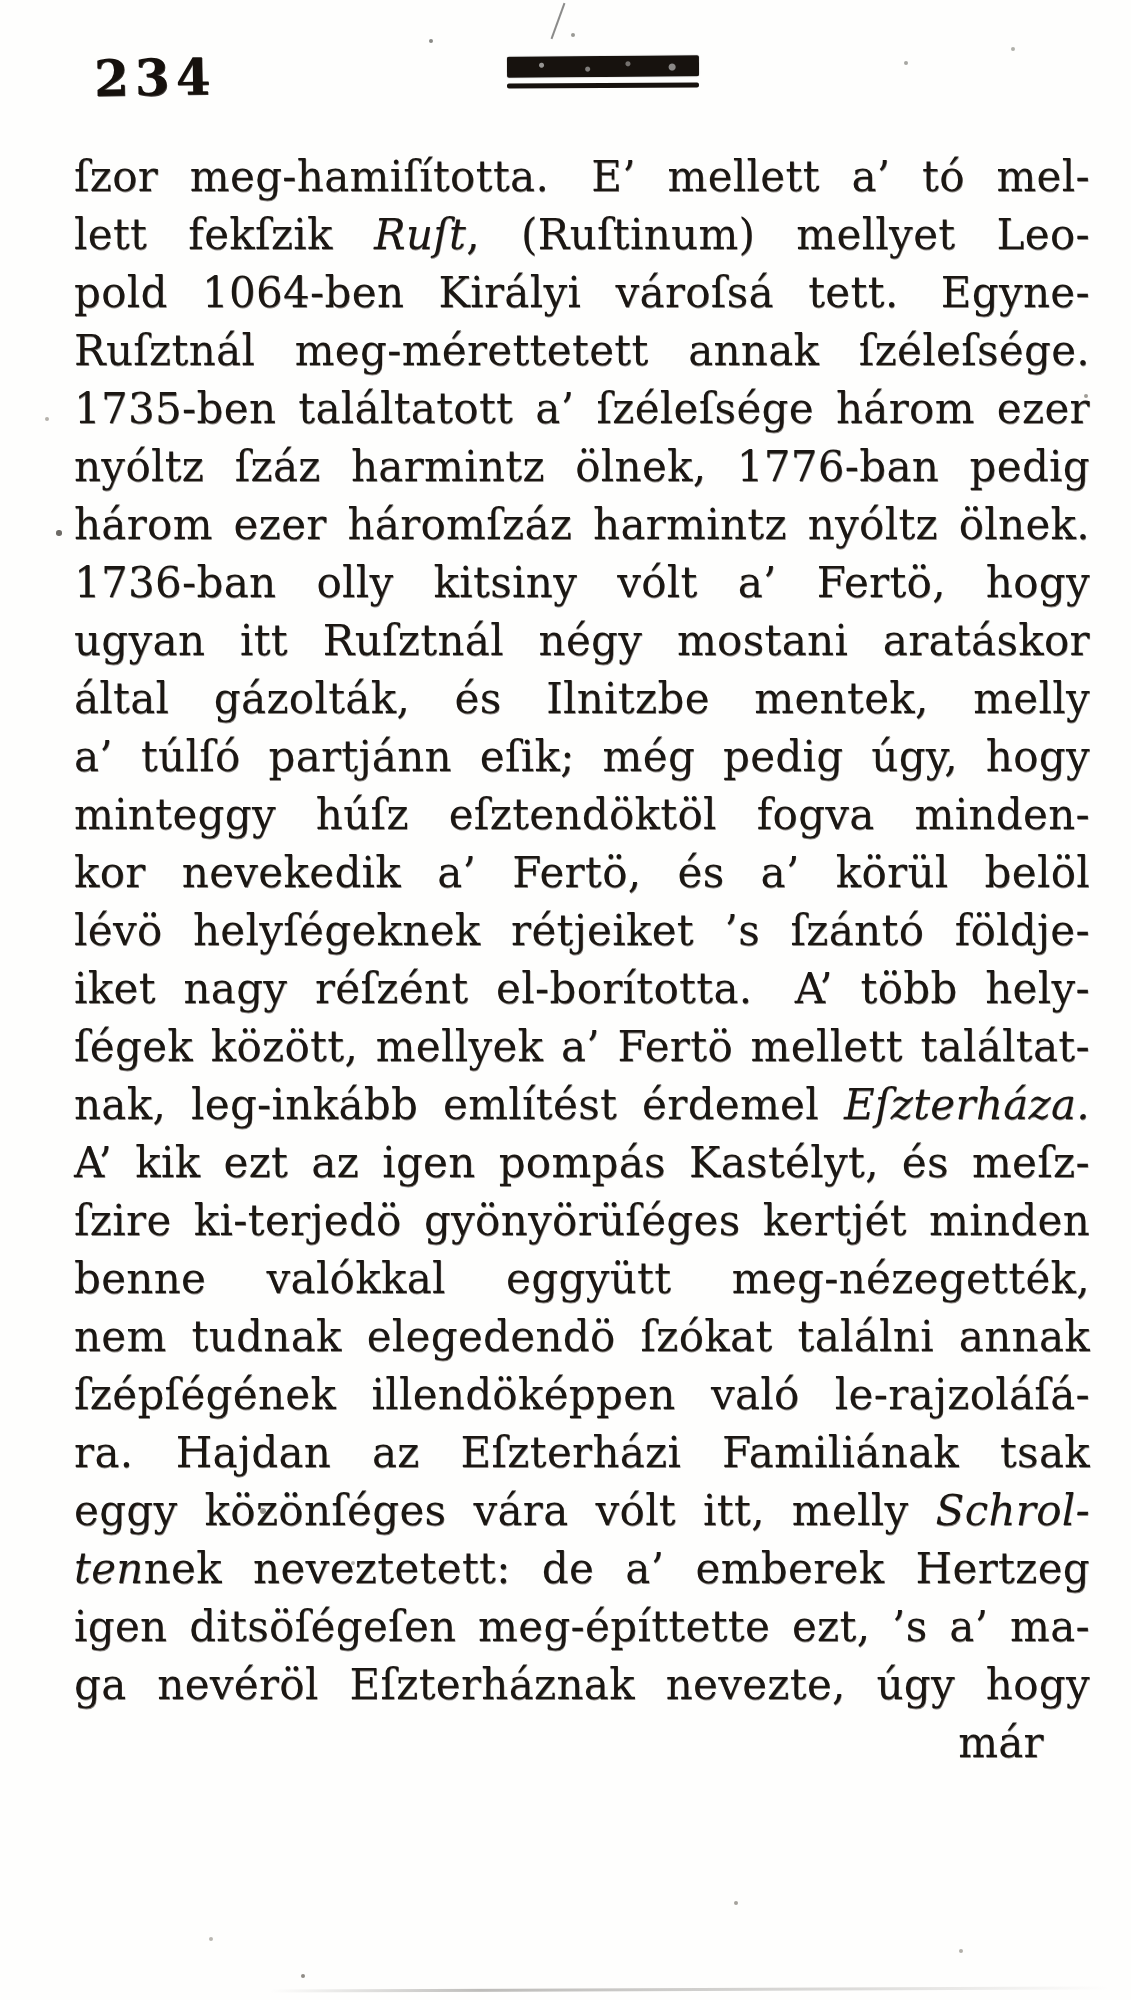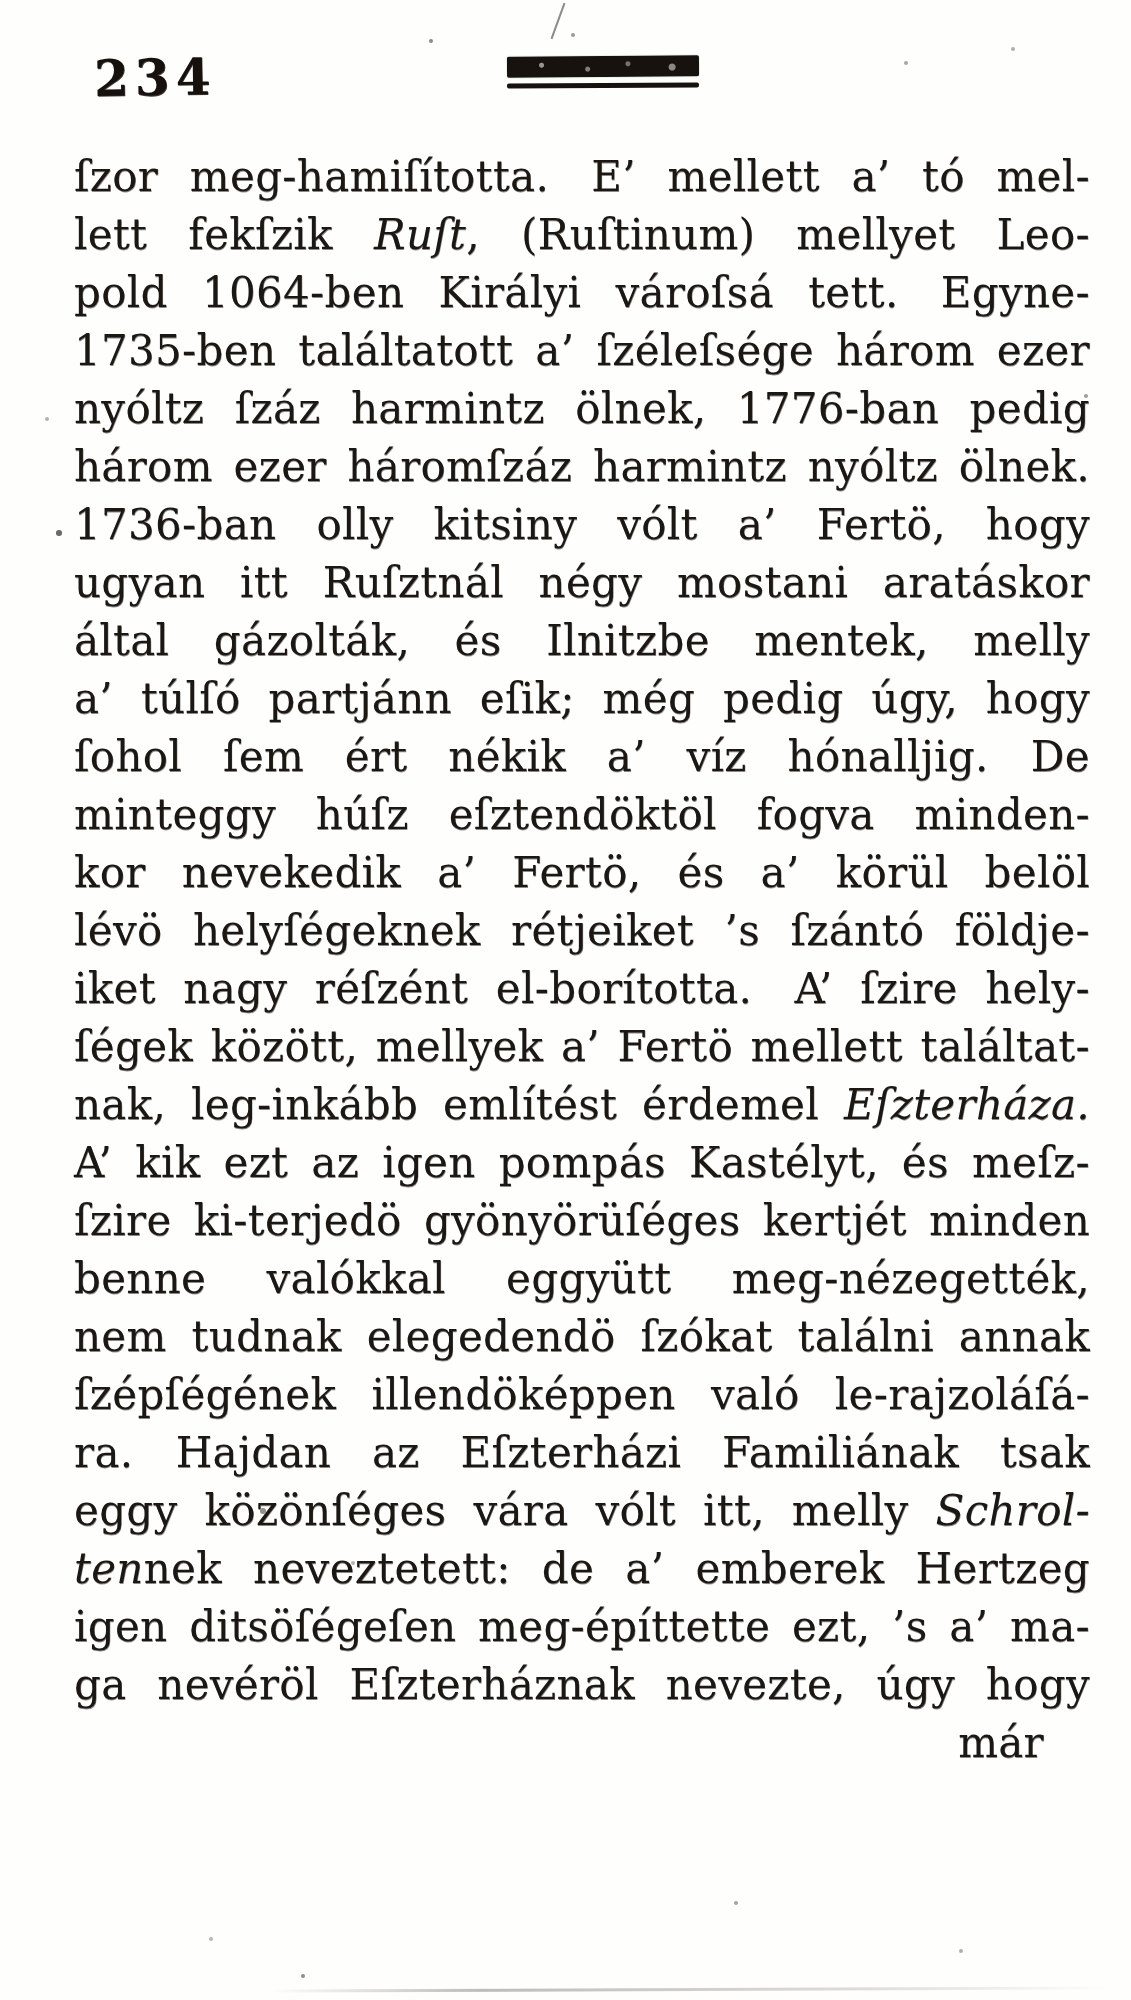--- a/index.html
+++ b/index.html
@@ -85,32 +85,32 @@
 <div class="sheet">
   <div class="page-number">234</div>
   <div class="ornament">
     <div class="rule-thick"></div>
     <div class="rule-thin"></div>
   </div>
   <div class="text-block" id="text-block">
       <div class="line just"><span class="rm">ſzor meg-hamiſította. E’ mellett a’ tó mel-</span></div>
       <div class="line just"><span class="rm">lett fekſzik </span><span class="it">Ruſt</span><span class="rm">, (Ruſtinum) mellyet Leo-</span></div>
       <div class="line just"><span class="rm">pold 1064-ben Királyi vároſsá tett. Egyne-</span></div>
+      <div class="line just"><span class="rm">Ruſztnál meg-mérettetett annak ſzéleſsége.</span></div>
       <div class="line just"><span class="rm">1735-ben találtatott a’ ſzéleſsége három ezer</span></div>
       <div class="line just"><span class="rm">nyóltz ſzáz harmintz ölnek, 1776-ban pedig</span></div>
       <div class="line just"><span class="rm">három ezer háromſzáz harmintz nyóltz ölnek.</span></div>
       <div class="line just"><span class="rm">1736-ban olly kitsiny vólt a’ Fertö, hogy</span></div>
       <div class="line just"><span class="rm">ugyan itt Ruſztnál négy mostani aratáskor</span></div>
       <div class="line just"><span class="rm">által gázolták, és Ilnitzbe mentek, melly</span></div>
       <div class="line just"><span class="rm">a’ túlſó partjánn eſik; még pedig úgy, hogy</span></div>
-      <div class="line just"><span class="rm">ſohol ſem ért nékik a’ víz hónalljig. De</span></div>
       <div class="line just"><span class="rm">minteggy húſz eſztendöktöl fogva minden-</span></div>
       <div class="line just"><span class="rm">kor nevekedik a’ Fertö, és a’ körül belöl</span></div>
       <div class="line just"><span class="rm">lévö helyſégeknek rétjeiket ’s ſzántó földje-</span></div>
-      <div class="line just"><span class="rm">iket nagy réſzént el-borította. A’ ſzire hely-</span></div>
+      <div class="line just"><span class="rm">iket nagy réſzént el-borította. A’ több hely-</span></div>
       <div class="line just"><span class="rm">ſégek között, mellyek a’ Fertö mellett találtat-</span></div>
       <div class="line just"><span class="rm">nak, leg-inkább említést érdemel </span><span class="it">Eſzterháza.</span></div>
       <div class="line just"><span class="rm">A’ kik ezt az igen pompás Kastélyt, és meſz-</span></div>
       <div class="line just"><span class="rm">ſzire ki-terjedö gyönyörüſéges kertjét minden</span></div>
       <div class="line just"><span class="rm">benne valókkal eggyütt meg-nézegették,</span></div>
       <div class="line just"><span class="rm">nem tudnak elegedendö ſzókat találni annak</span></div>
       <div class="line just"><span class="rm">ſzépſégének illendöképpen való le-rajzoláſá-</span></div>
       <div class="line just"><span class="rm">ra. Hajdan az Eſzterházi Familiának tsak</span></div>
       <div class="line just"><span class="rm">eggy közönſéges vára vólt itt, melly </span><span class="it">Schrol-</span></div>
       <div class="line just"><span class="it">ten</span><span class="rm">nek neveztetett: de a’ emberek Hertzeg</span></div>

